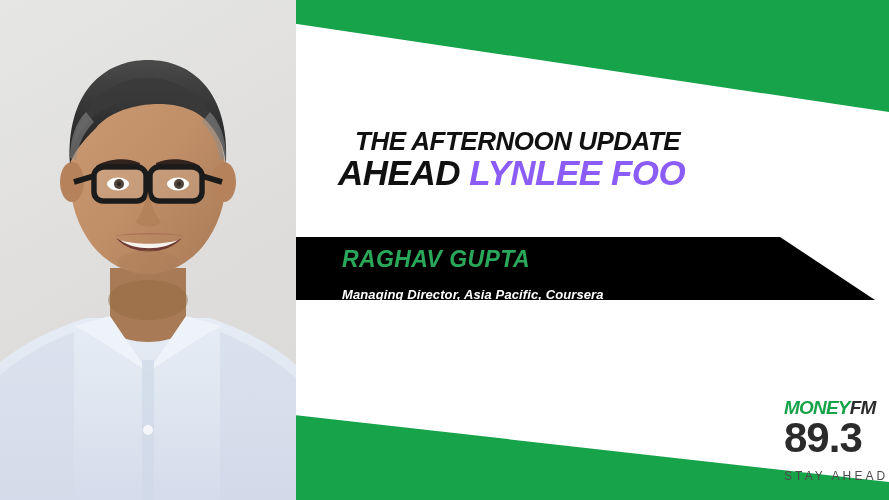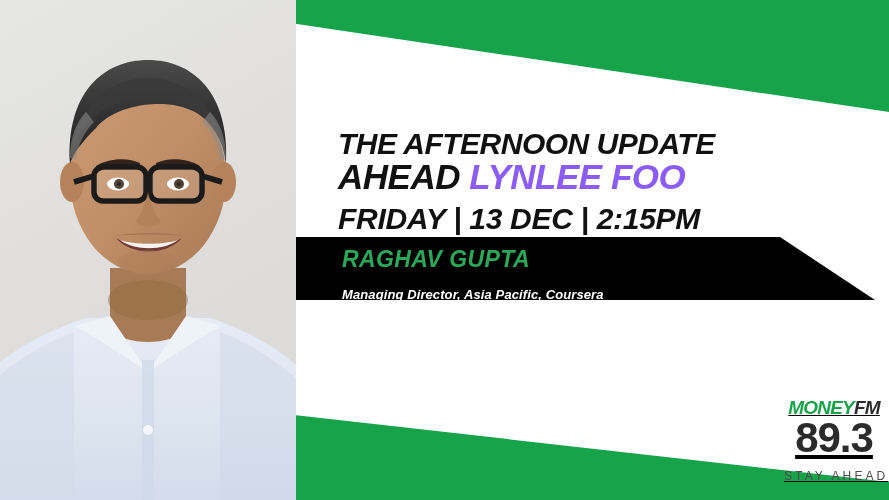--- a/index.html
+++ b/index.html
@@ -69,21 +69,21 @@
     width: 530px;
   }
   .headline-line {
     font-style: italic;
     font-weight: bold;
     color: #111111;
     letter-spacing: -0.5px;
     line-height: 1.04;
     white-space: nowrap;
   }
-  .headline-line-1 { font-size: 30px; }
+  .headline-line-1 { font-size: 26px; margin-left: 17px; }
   .headline-line-2 { font-size: 35px; }
   .headline-host {
     color: #8b5cf6;
   }
   .headline-when {
     font-size: 30px;
     font-style: italic;
     font-weight: bold;
     color: #111111;
     letter-spacing: -0.3px;
@@ -124,23 +124,22 @@
     white-space: nowrap;
     margin-top: 12px;
   }
 
   
   .station-logo {
     position: absolute;
     left: 784px;
     top: 398px;
     width: 100px;
-    text-align: center;
+    text-align: left;
     line-height: 1;
-    text-decoration: underline;
   }
   .logo-wordmark {
     font-size: 19px;
     font-style: italic;
     font-weight: bold;
     letter-spacing: -0.8px;
     white-space: nowrap;
   }
   .logo-money { color: #17a34a; }
   .logo-fm { color: #2b2b2b; }
@@ -250,21 +249,20 @@
         <ellipse cx="148" cy="262" rx="30" ry="12" fill="#a87a55" opacity="0.35"></ellipse>
       </g>
     </svg>
   </div>
 
   <div class="headline-block">
     <div class="headline-line headline-line-1">THE AFTERNOON UPDATE</div>
     <div class="headline-line headline-line-2">
       <span>AHEAD </span><span class="headline-host">LYNLEE FOO</span>
     </div>
-    <div class="headline-when">FRIDAY | 13 DEC | 2:15PM</div>
   </div>
 
   <div class="speaker-bar">
     <div class="speaker-name">RAGHAV GUPTA</div>
     <div class="speaker-role">Managing Director, Asia Pacific, Coursera</div>
   </div>
 
   <div class="station-logo">
     <div class="logo-wordmark">
       <span class="logo-money">MONEY</span><span class="logo-fm">FM</span>

